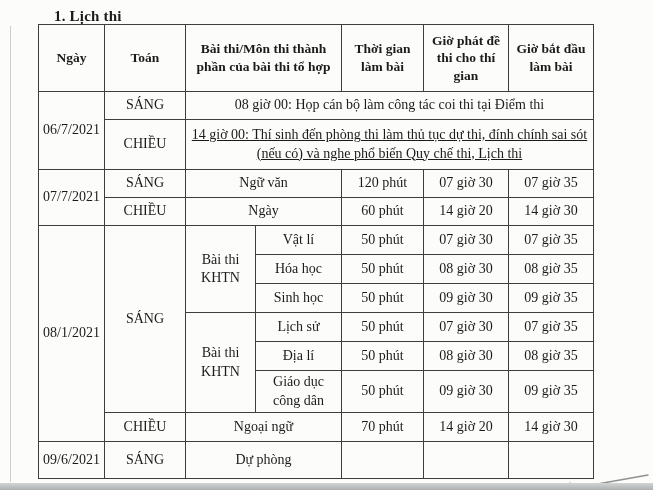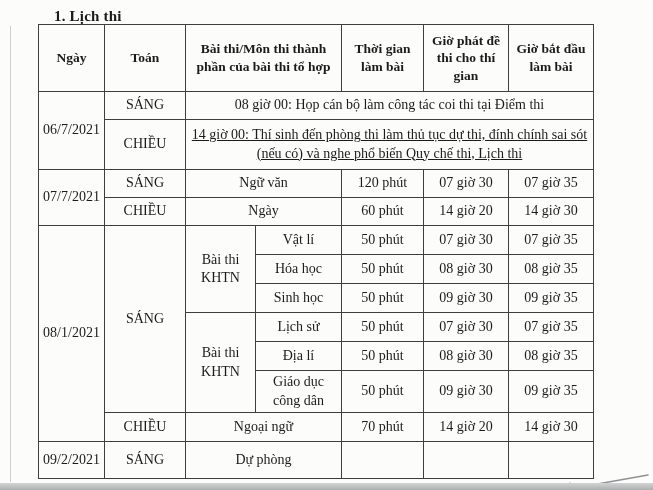--- a/index.html
+++ b/index.html
@@ -141,21 +141,21 @@
       </tr>
       <tr class="r29">
         <td>CHIỀU</td>
         <td colspan="2">Ngoại ngữ</td>
         <td>70 phút</td>
         <td class="time">14 giờ 20</td>
         <td class="time">14 giờ 30</td>
       </tr>
 
       <tr class="r37">
-        <td>09/2/2021</td>
+        <td>09/6/2021</td>
         <td>SÁNG</td>
         <td colspan="2">Dự phòng</td>
         <td></td>
         <td></td>
         <td></td>
       </tr>
     </tbody>
   </table>
 
   <svg class="pen-mark" width="104" height="20" viewBox="0 0 104 20">

